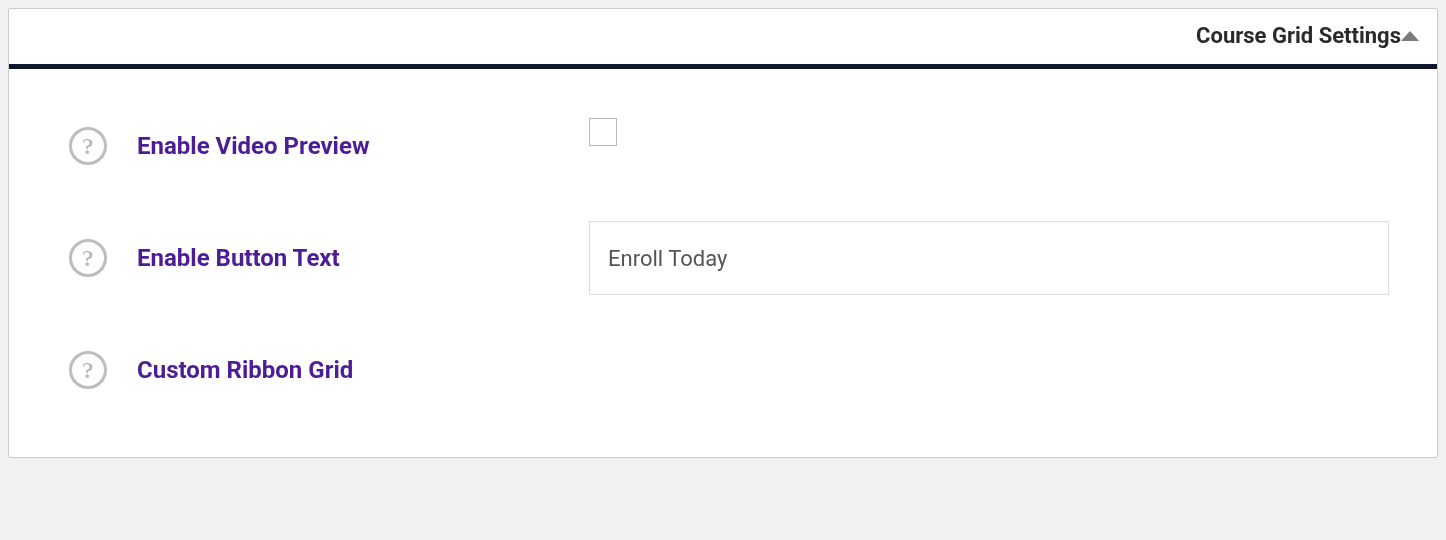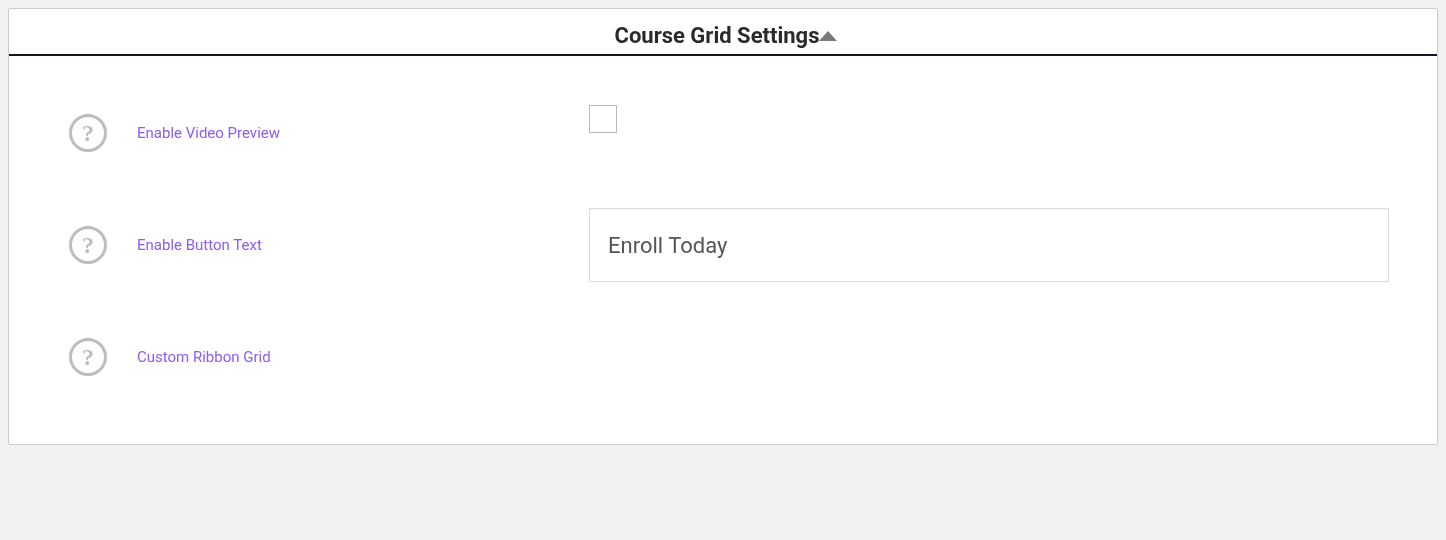--- a/index.html
+++ b/index.html
@@ -14,23 +14,23 @@
     }
     .panel {
       background: #ffffff;
       border: 1px solid #cccccc;
       border-radius: 2px;
       width: 100%;
     }
     .panel-header {
       display: flex;
       align-items: center;
-      justify-content: center;
-      padding: 14px 18px 6px 24px;
-      border-bottom: 2px solid #0f172a;
+      justify-content: flex-end;
+      padding: 14px 18px 16px 24px;
+      border-bottom: 5px solid #0f172a;
     }
     .panel-title {
       font-size: 22px;
       font-weight: 700;
       color: #2a2a2a;
     }
     .collapse-toggle {
       width: 0;
       height: 0;
       border-left: 9px solid transparent;
@@ -62,23 +62,23 @@
       justify-content: center;
       color: #bdbdbd;
       font-size: 24px;
       font-weight: 700;
       margin-right: 30px;
       flex-shrink: 0;
       cursor: pointer;
       font-family: Georgia, serif;
     }
     .row-label {
-      font-size: 15px;
-      font-weight: 400;
-      color: #8b5cf6;
+      font-size: 24px;
+      font-weight: 700;
+      color: #4c1d95;
     }
     .row-control {
       flex: 1;
     }
     .checkbox-control {
       width: 28px;
       height: 28px;
       border: 1px solid #b8b8b8;
       background: #ffffff;
       cursor: pointer;

